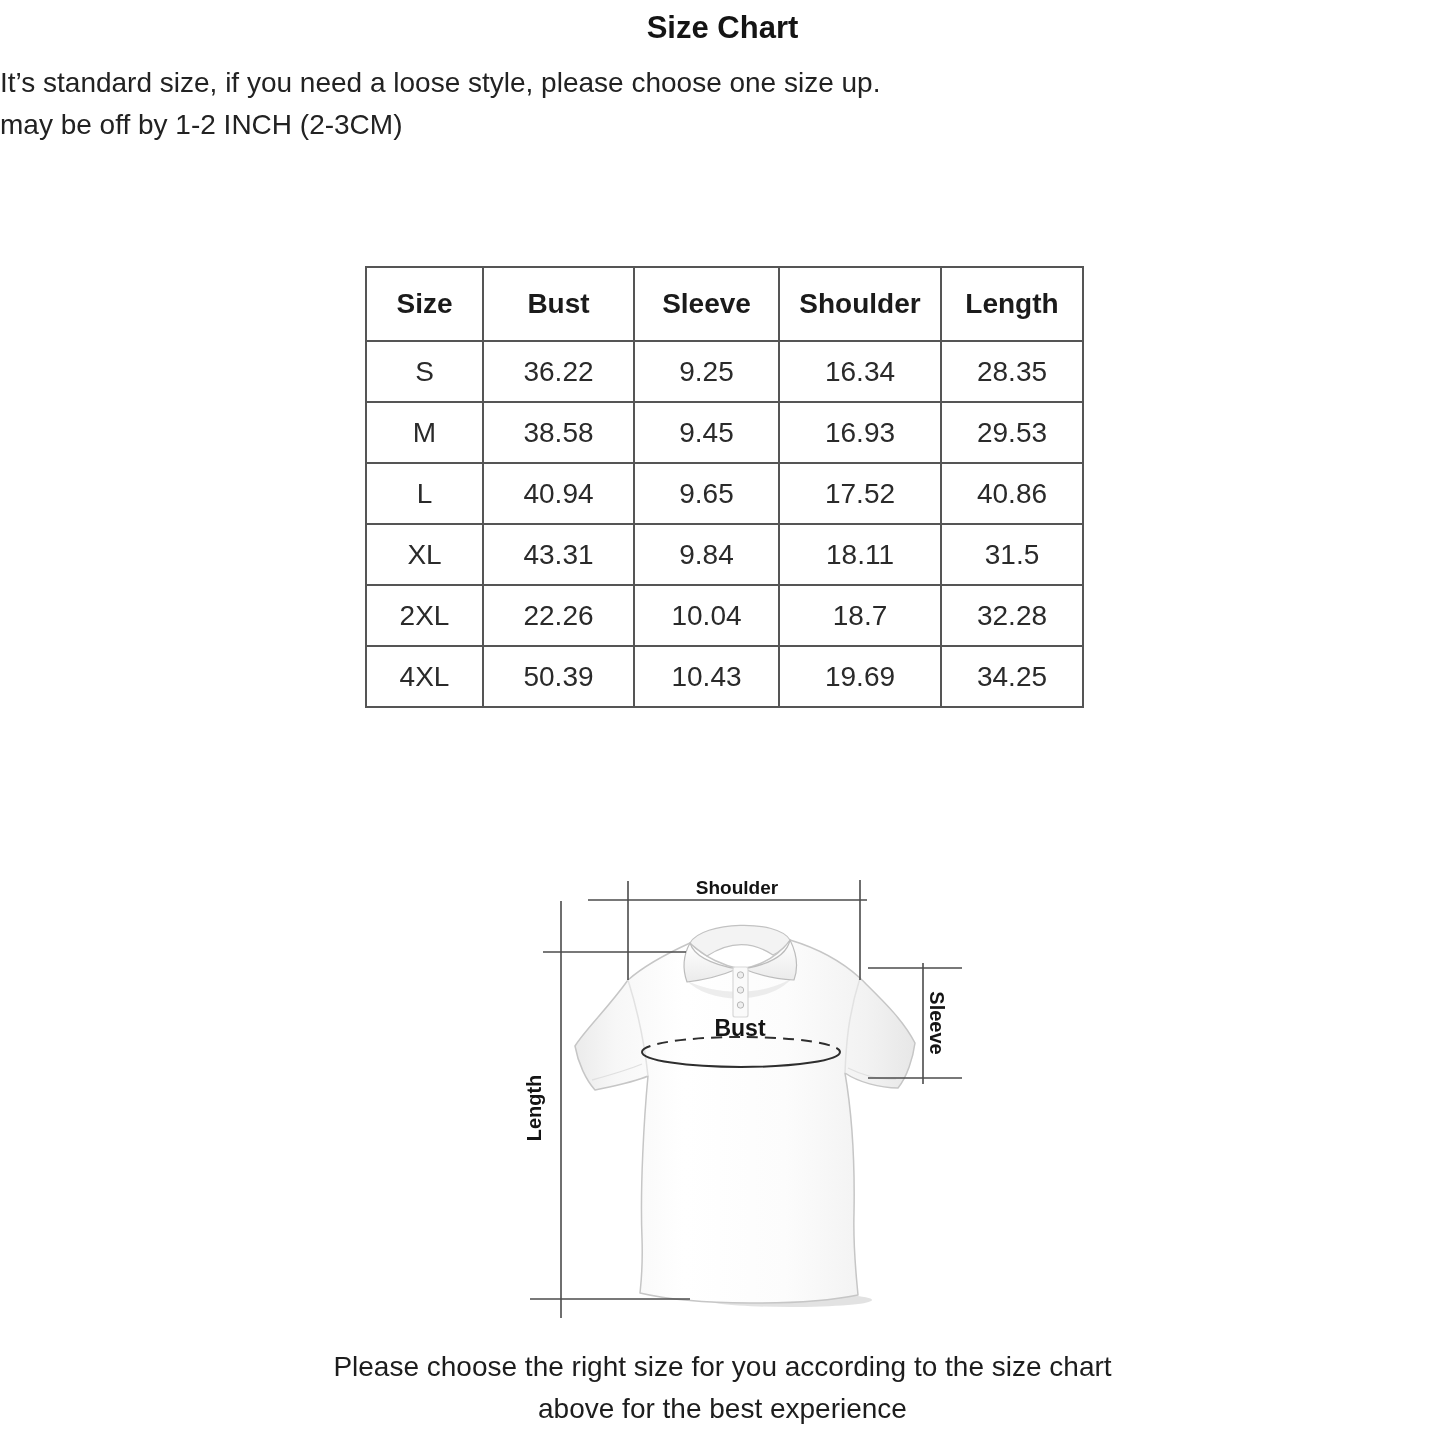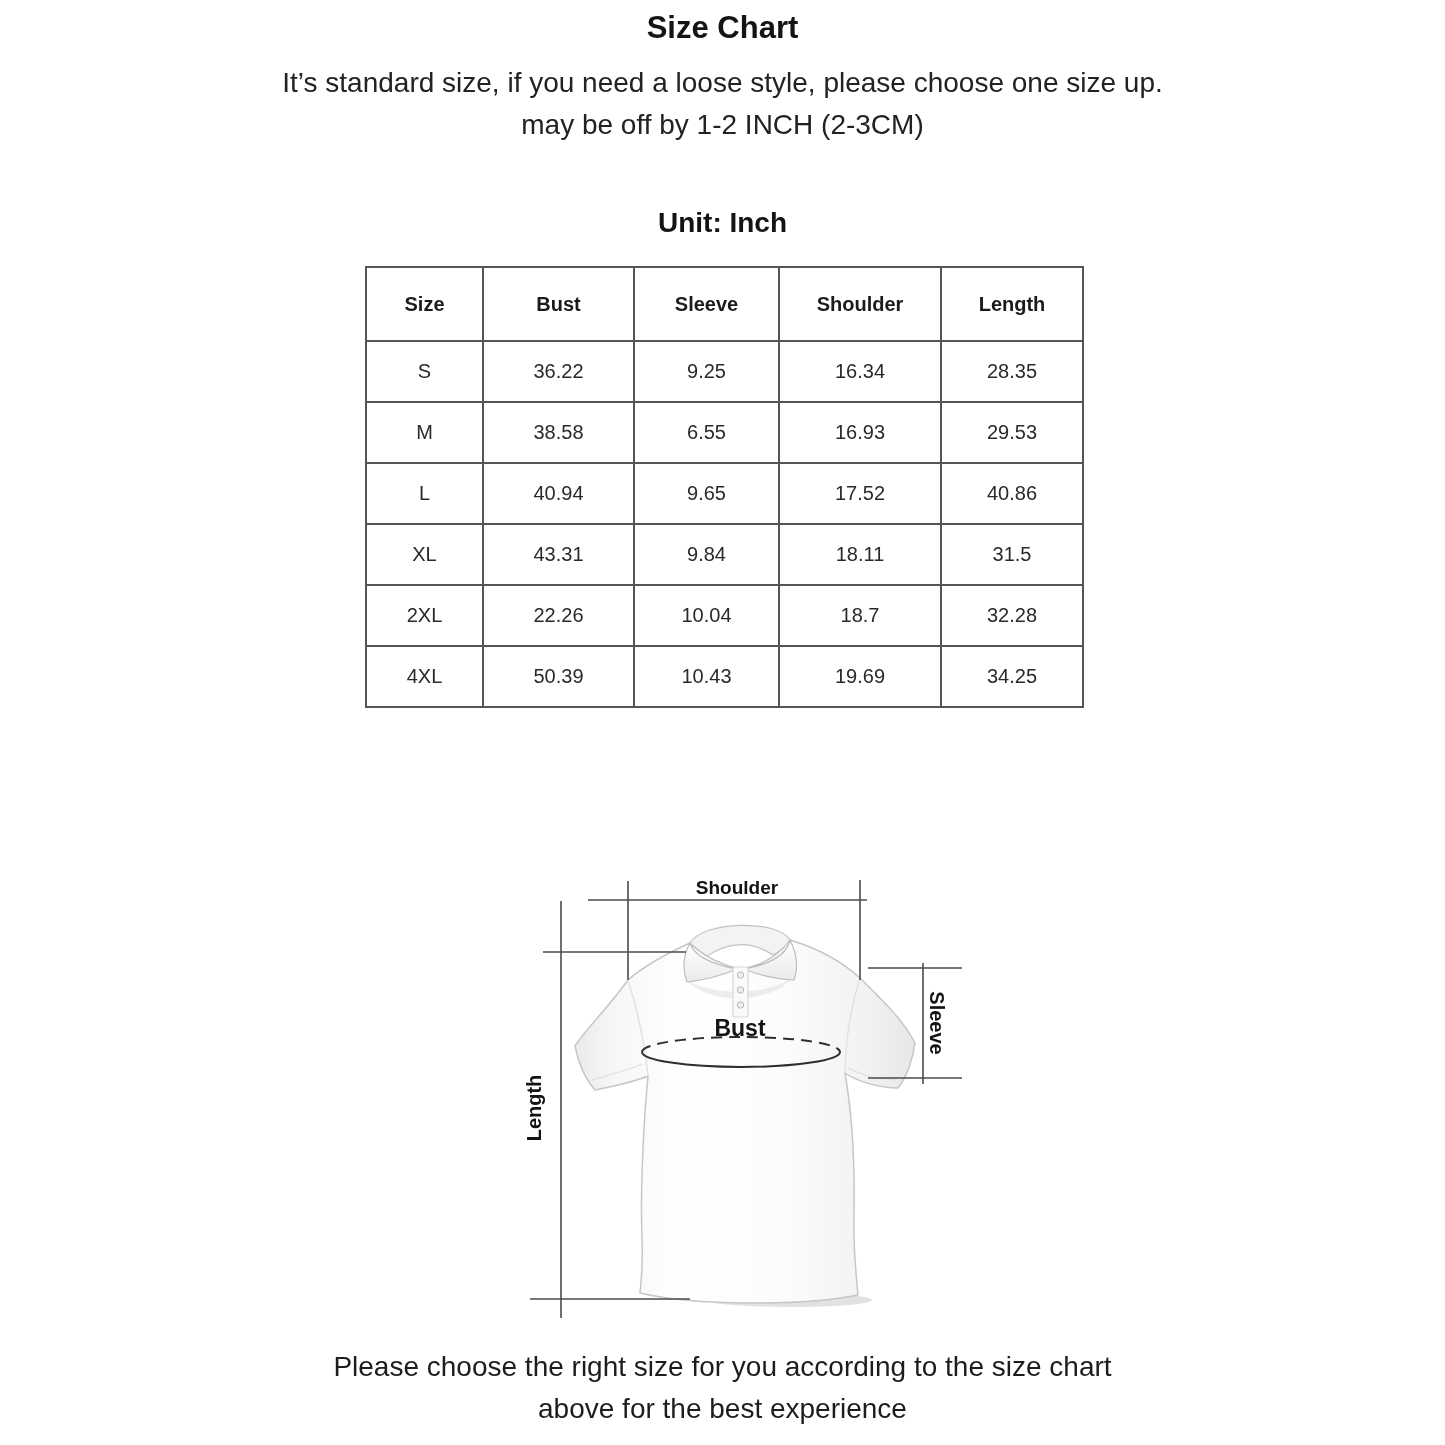--- a/index.html
+++ b/index.html
@@ -7,33 +7,33 @@
   .canvas {
     position:relative; width:1445px; height:1445px; background:#ffffff;
     font-family:"Liberation Sans","DejaVu Sans",sans-serif; color:#1c1c1c; overflow:hidden;
   }
   .page-title {
     position:absolute; top:10px; left:0; width:100%;
     text-align:center; font-size:31px; font-weight:700; color:#141414;
   }
   .subtitle {
     position:absolute; top:62px; left:0; width:100%;
-    text-align:center; font-size:28px; line-height:42px; color:#222222;
+    text-align:left; font-size:28px; line-height:42px; color:#222222;
   }
   .unit-label {
     position:absolute; top:207px; left:0; width:100%;
     text-align:center; font-size:28px; font-weight:700; color:#141414;
   }
   table.size-table {
     position:absolute; left:365px; top:266px;
     border-collapse:collapse; table-layout:fixed; background:#ffffff;
   }
   .size-table th, .size-table td {
     border:2px solid #555555; text-align:center; vertical-align:middle;
-    font-size:20px; color:#2a2a2a; overflow:hidden;
+    font-size:28px; color:#2a2a2a; overflow:hidden;
   }
   .size-table th { height:74px; font-weight:700; color:#1b1b1b; }
   .size-table td { height:61px; font-weight:400; }
   .diagram { position:absolute; left:490px; top:858px; width:480px; height:482px; }
   .diagram text {
     font-family:"Liberation Sans","DejaVu Sans",sans-serif;
     fill:#141414; font-weight:700;
   }
   .footer-note {
     position:absolute; top:1346px; left:0; width:100%;
@@ -45,21 +45,20 @@
 
 <div class="canvas">
 
   <div class="page-title">Size Chart</div>
 
   <div class="subtitle">
     <div>It’s standard size, if you need a loose style, please choose one size up.</div>
     <div>may be off by 1-2 INCH (2-3CM)</div>
   </div>
 
-  <div class="unit-label">Unit: Inch</div>
 
   <table class="size-table">
     <colgroup>
       <col style="width:117px">
         <col style="width:151px">
         <col style="width:145px">
         <col style="width:162px">
         <col style="width:142px">
     </colgroup>
     <thead>
@@ -75,21 +74,21 @@
       <tr>
         <td>S</td>
         <td>36.22</td>
         <td>9.25</td>
         <td>16.34</td>
         <td>28.35</td>
       </tr>
       <tr>
         <td>M</td>
         <td>38.58</td>
-        <td>6.55</td>
+        <td>9.45</td>
         <td>16.93</td>
         <td>29.53</td>
       </tr>
       <tr>
         <td>L</td>
         <td>40.94</td>
         <td>9.65</td>
         <td>17.52</td>
         <td>40.86</td>
       </tr>

